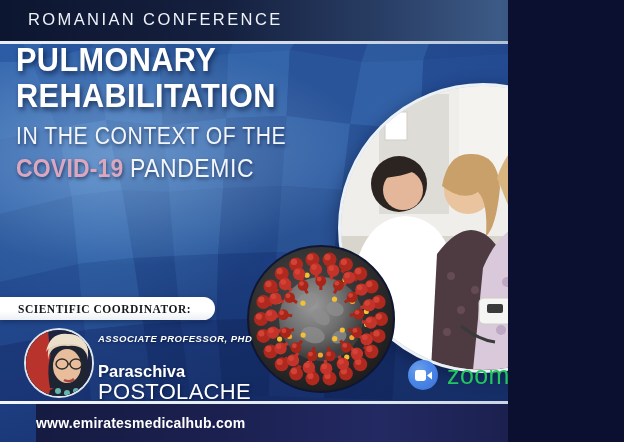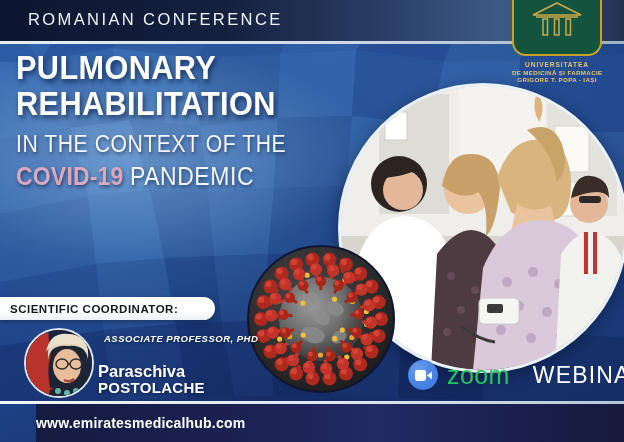--- a/index.html
+++ b/index.html
@@ -1,19 +1,19 @@
 <!DOCTYPE html>
 <html><head>
 <meta charset="utf-8">
 <style>
   html,body{margin:0;padding:0;background:#0b1030;}
   body{font-family:"Liberation Sans",sans-serif;}
 
   .banner{
-    position:relative;width:624px;height:442px;overflow:hidden;
+    position:relative;width:508px;height:442px;overflow:hidden;
     background:#1b3f7a;
   }
 
   
   .bg{position:absolute;inset:0;
     background:
       radial-gradient(ellipse 60% 55% at 18% 42%, #3b6fb4 0%, rgba(59,111,180,0) 62%),
       radial-gradient(ellipse 55% 50% at 75% 25%, #2b57a0 0%, rgba(43,87,160,0) 60%),
       radial-gradient(ellipse 70% 60% at 50% 95%, #152a63 0%, rgba(21,42,99,0) 60%),
       linear-gradient(160deg,#2d5fa8 0%,#27539b 30%,#1d3f83 62%,#14265c 100%);
@@ -40,21 +40,21 @@
     background:#14543f;
     border-left:2px solid #c9a227;border-right:2px solid #c9a227;
     border-bottom:2px solid #c9a227;
     border-radius:0 0 14px 14px;}
   .shield svg{position:absolute;left:50%;top:16px;transform:translateX(-50%);}
   .uni{margin-top:5px;text-align:center;color:#e3c46a;line-height:1.18;}
   .uni div{font-size:6.2px;letter-spacing:.35px;font-weight:700;white-space:nowrap;}
   .uni .l1{font-size:6.6px;letter-spacing:.9px;}
 
   
-  .headline{position:absolute;left:16px;top:52px;width:340px;}
+  .headline{position:absolute;left:16px;top:44px;width:340px;}
   .h-big{color:#ffffff;font-weight:700;font-size:33px;line-height:0.98;
     letter-spacing:.4px;white-space:nowrap;
     transform:scaleX(.93);transform-origin:left center;
     text-shadow:2px 3px 5px rgba(5,15,45,.62);}
   .h-big.l2{margin-top:4px;}
   .h-sub{color:#f2f6fb;font-weight:400;font-size:23px;line-height:1.06;
     letter-spacing:.6px;margin-top:11px;white-space:nowrap;
     transform:scaleX(.92);transform-origin:left center;
     text-shadow:1px 2px 4px rgba(5,15,45,.55);}
   .h-covid{margin-top:7px;white-space:nowrap;font-size:25px;line-height:1.04;
@@ -73,33 +73,33 @@
   .virus{position:absolute;left:247px;top:245px;width:148px;height:148px;}
   .virus svg{display:block;width:100%;height:100%;}
 
   
   .ribbon{position:absolute;left:0;top:297px;height:23px;width:215px;
     background:linear-gradient(180deg,#ffffff 0%,#ffffff 60%,#eceff4 100%);
     border-radius:0 13px 13px 0;
     box-shadow:0 2px 5px rgba(4,12,36,.35);
     display:flex;align-items:center;}
   .ribbon span{color:#15181d;font-weight:700;font-size:11.5px;
-    letter-spacing:.5px;margin-left:10px;white-space:nowrap;}
+    letter-spacing:.5px;margin-left:18px;white-space:nowrap;font-family:Liberation Serif, serif;}
 
   
   .avatar{position:absolute;left:24px;top:328px;width:66px;height:66px;
     border-radius:50%;overflow:hidden;border:2px solid #dde6ef;background:#2a2f3a;}
   .avatar svg{display:block;width:100%;height:100%;}
   .speaker{position:absolute;left:98px;top:333px;width:230px;
     text-shadow:1px 1px 3px rgba(5,15,45,.55);}
   .sp-role{color:#ffffff;font-style:italic;font-weight:700;font-size:9.5px;
-    letter-spacing:.5px;white-space:nowrap;margin-left:6px;}
+    letter-spacing:.5px;white-space:nowrap;}
   .sp-first{color:#ffffff;font-weight:700;font-size:16.5px;line-height:1.12;
     margin-top:18px;white-space:nowrap;}
-  .sp-last{color:#ffffff;font-weight:700;font-size:15px;line-height:1.1;
+  .sp-last{color:#ffffff;font-weight:400;font-size:22px;line-height:1.1;
     letter-spacing:.3px;white-space:nowrap;}
 
   
   .zoomblock{position:absolute;left:408px;top:360px;display:flex;align-items:center;gap:9px;}
   .zoom-ico{width:30px;height:30px;border-radius:50%;
     background:radial-gradient(circle at 35% 32%,#6e9fe8 0%,#4a86e8 45%,#3b72d4 100%);
     display:flex;align-items:center;justify-content:center;}
   .zoom-wd{color:#22c55e;font-size:25px;font-weight:400;letter-spacing:.4px;line-height:1;}
   .webinar{color:#ffffff;font-size:23px;font-weight:400;letter-spacing:1.2px;
     line-height:1;margin-left:14px;}

